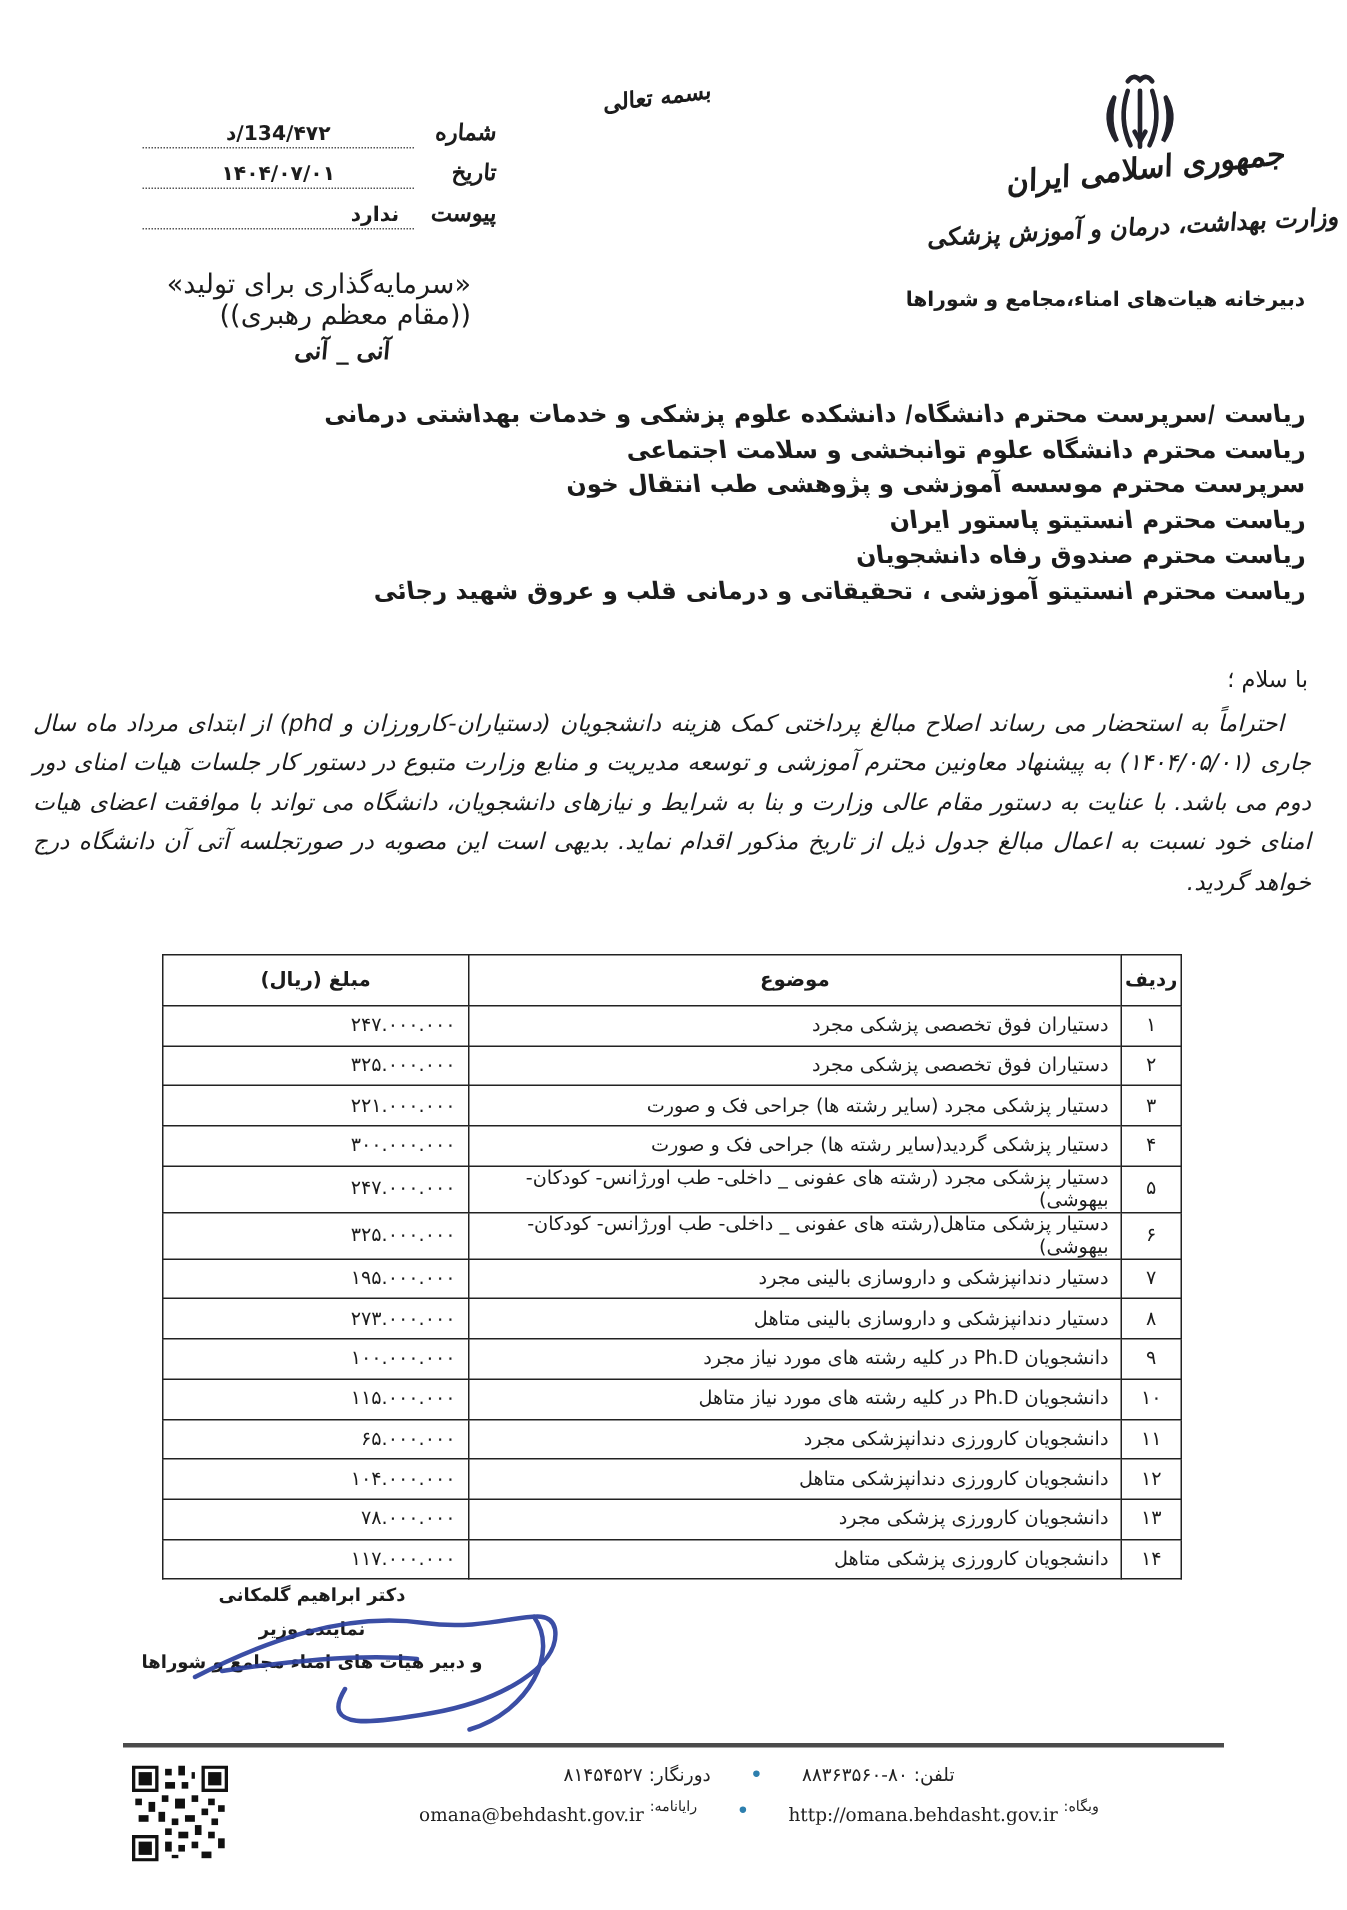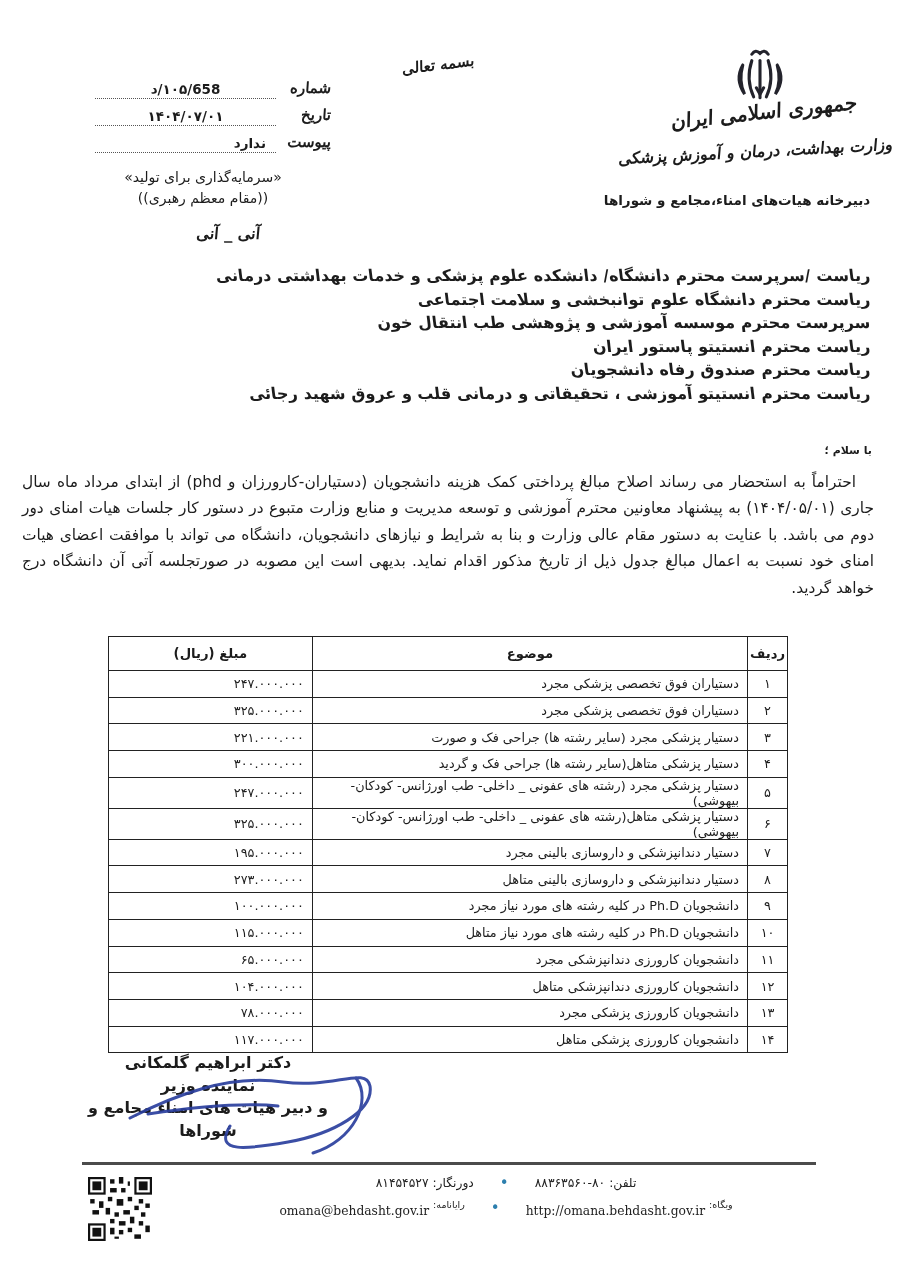--- a/index.html
+++ b/index.html
@@ -25,48 +25,48 @@
 
   
   #meta{top:72px;left:95px;width:235px;direction:rtl;}
   .meta-row{display:flex;align-items:flex-end;height:27px;}
   .meta-label{font-weight:bold;font-style:italic;font-size:15px;width:54px;
     flex:0 0 54px;transform:skewX(10deg);padding-bottom:2px;}
   .meta-value{flex:1;border-bottom:1.5px dotted #555;text-align:center;
     font-weight:bold;font-size:13.5px;padding-bottom:1px;}
   .meta-value.end{text-align:right;padding-right:10px;}
 
-  #slogan{top:167px;left:92px;width:222px;text-align:center;font-size:14px;line-height:21px;direction:rtl;}
+  #slogan{top:179px;left:92px;width:222px;text-align:right;font-size:18px;line-height:21px;direction:rtl;}
 
   #urgency{top:224px;left:162px;width:130px;text-align:center;font-weight:bold;
     font-style:italic;font-size:16px;transform:skewX(9deg);direction:rtl;}
 
   
   #recipients{top:264px;right:28px;width:845px;direction:rtl;text-align:right;
     font-weight:bold;font-size:16px;line-height:23.6px;}
   .recipient-line{transform:skewX(7deg);transform-origin:right center;white-space:nowrap;}
 
-  #salutation{top:444px;right:26px;font-weight:bold;font-size:11px;direction:rtl;}
+  #salutation{top:444px;right:26px;font-weight:normal;font-size:15px;direction:rtl;}
 
   #body-text{top:469px;right:24px;width:852px;direction:rtl;text-align:justify;
-    font-size:15.4px;line-height:26.4px;text-indent:18px;}
+    font-size:15.4px;line-height:26.4px;text-indent:18px;font-style:italic;}
 
   
   #main-table{top:636px;left:108px;width:680px;border-collapse:collapse;direction:rtl;}
   #main-table table{border-collapse:collapse;width:680px;}
   #main-table th,#main-table td{border:1px solid #222;margin-left:12px;}
   #main-table th{height:31px;font-size:13.2px;font-weight:bold;text-align:center;}
   #main-table td{height:25.7px;font-size:12.8px;padding:0 8px;}
   td.cell-row{text-align:center;padding:0 2px;}
   td.cell-subject{text-align:right;}
   td.cell-amount{text-align:right;padding-left:4px;padding-right:11px;}
 
   
   #sig-block{top:1052px;left:86px;width:244px;text-align:center;font-weight:bold;
-    font-size:16px;line-height:22.5px;direction:rtl;}
+    font-size:12px;line-height:22.5px;direction:rtl;}
   #sig-svg{top:1056px;left:118px;width:270px;height:100px;pointer-events:none;}
 
   
   #footer-line{top:1162px;left:82px;width:734px;height:2.5px;background:#4b4b4b;}
   #qr{top:1177px;left:88px;width:64px;height:64px;}
   #footer-text{top:1173px;right:82px;width:620px;direction:rtl;font-size:12.3px;line-height:21px;color:#222;}
   .footer-row1{text-align:right;white-space:nowrap;}
   .footer-row{display:flex;justify-content:center;align-items:center;gap:26px;}
   .dot{color:#2d7fae;font-size:15px;}
   .sup-label{font-size:9.5px;vertical-align:7px;}
@@ -88,21 +88,21 @@
     <path d="M21 8 Q25 2 30 7 Q35 2 39 8"></path>
   </g>
 </svg>
 <div class="abs" id="republic">جمهوری اسلامی ایران</div>
 <div class="abs" id="ministry">وزارت بهداشت، درمان و آموزش پزشکی</div>
 <div class="abs" id="secretariat">دبیرخانه هیات‌های امناء،مجامع و شوراها</div>
 
 <div class="abs" id="meta">
   <div class="meta-row">
     <span class="meta-label">شماره</span>
-    <span class="meta-value ltr-ov">د/۱۰۵/658</span>
+    <span class="meta-value ltr-ov">د/134/۴۷۲</span>
   </div>
   <div class="meta-row">
     <span class="meta-label">تاریخ</span>
     <span class="meta-value">۱۴۰۴/۰۷/۰۱</span>
   </div>
   <div class="meta-row">
     <span class="meta-label">پیوست</span>
     <span class="meta-value end">ندارد</span>
   </div>
 </div>
@@ -152,21 +152,21 @@
           <td class="cell-subject">دستیاران فوق تخصصی پزشکی مجرد</td>
           <td class="cell-amount">۳۲۵.۰۰۰.۰۰۰</td>
         </tr>
         <tr>
           <td class="cell-row">۳</td>
           <td class="cell-subject">دستیار پزشکی مجرد (سایر رشته ها) جراحی فک و صورت</td>
           <td class="cell-amount">۲۲۱.۰۰۰.۰۰۰</td>
         </tr>
         <tr>
           <td class="cell-row">۴</td>
-          <td class="cell-subject">دستیار پزشکی متاهل(سایر رشته ها) جراحی فک و گردید</td>
+          <td class="cell-subject">دستیار پزشکی گردید(سایر رشته ها) جراحی فک و صورت</td>
           <td class="cell-amount">۳۰۰.۰۰۰.۰۰۰</td>
         </tr>
         <tr>
           <td class="cell-row">۵</td>
           <td class="cell-subject">دستیار پزشکی مجرد (رشته های عفونی _ داخلی- طب اورژانس- کودکان- بیهوشی)</td>
           <td class="cell-amount">۲۴۷.۰۰۰.۰۰۰</td>
         </tr>
         <tr>
           <td class="cell-row">۶</td>
           <td class="cell-subject">دستیار پزشکی متاهل(رشته های عفونی _ داخلی- طب اورژانس- کودکان- بیهوشی)</td>

